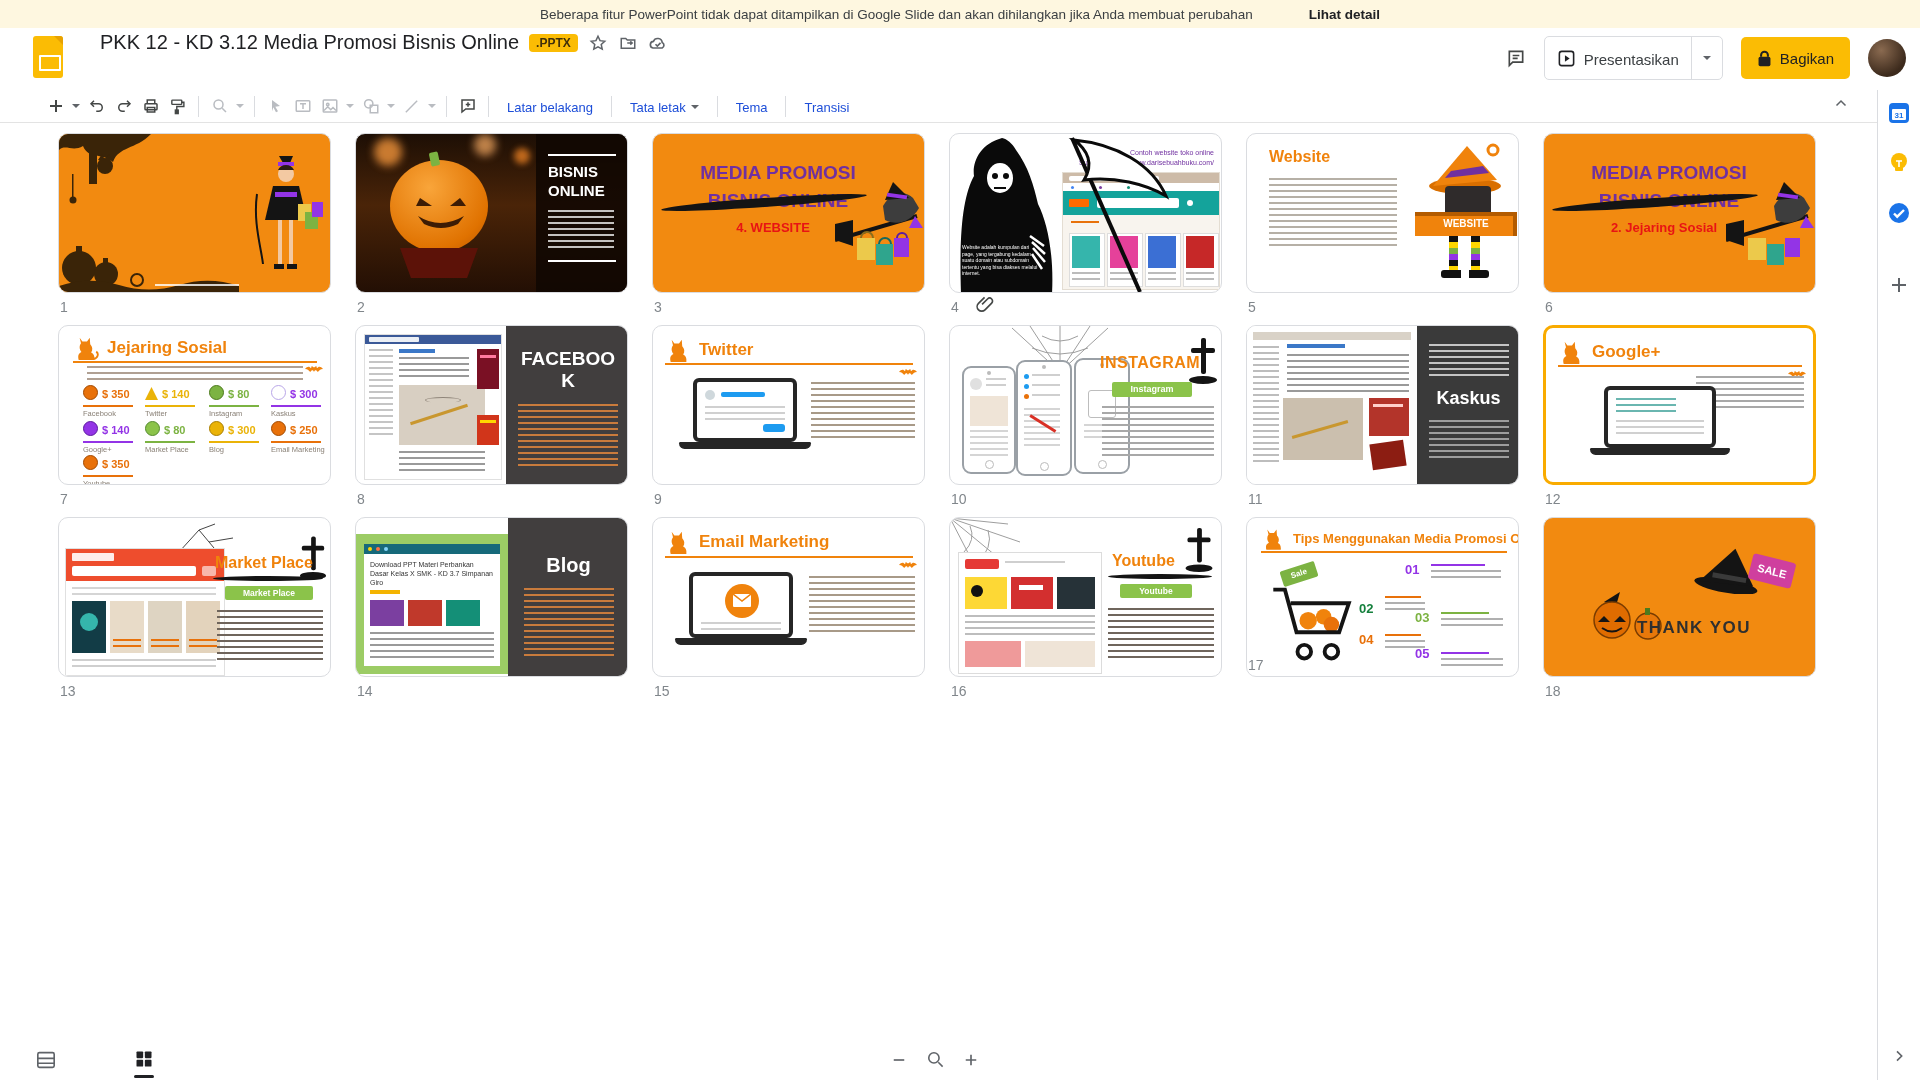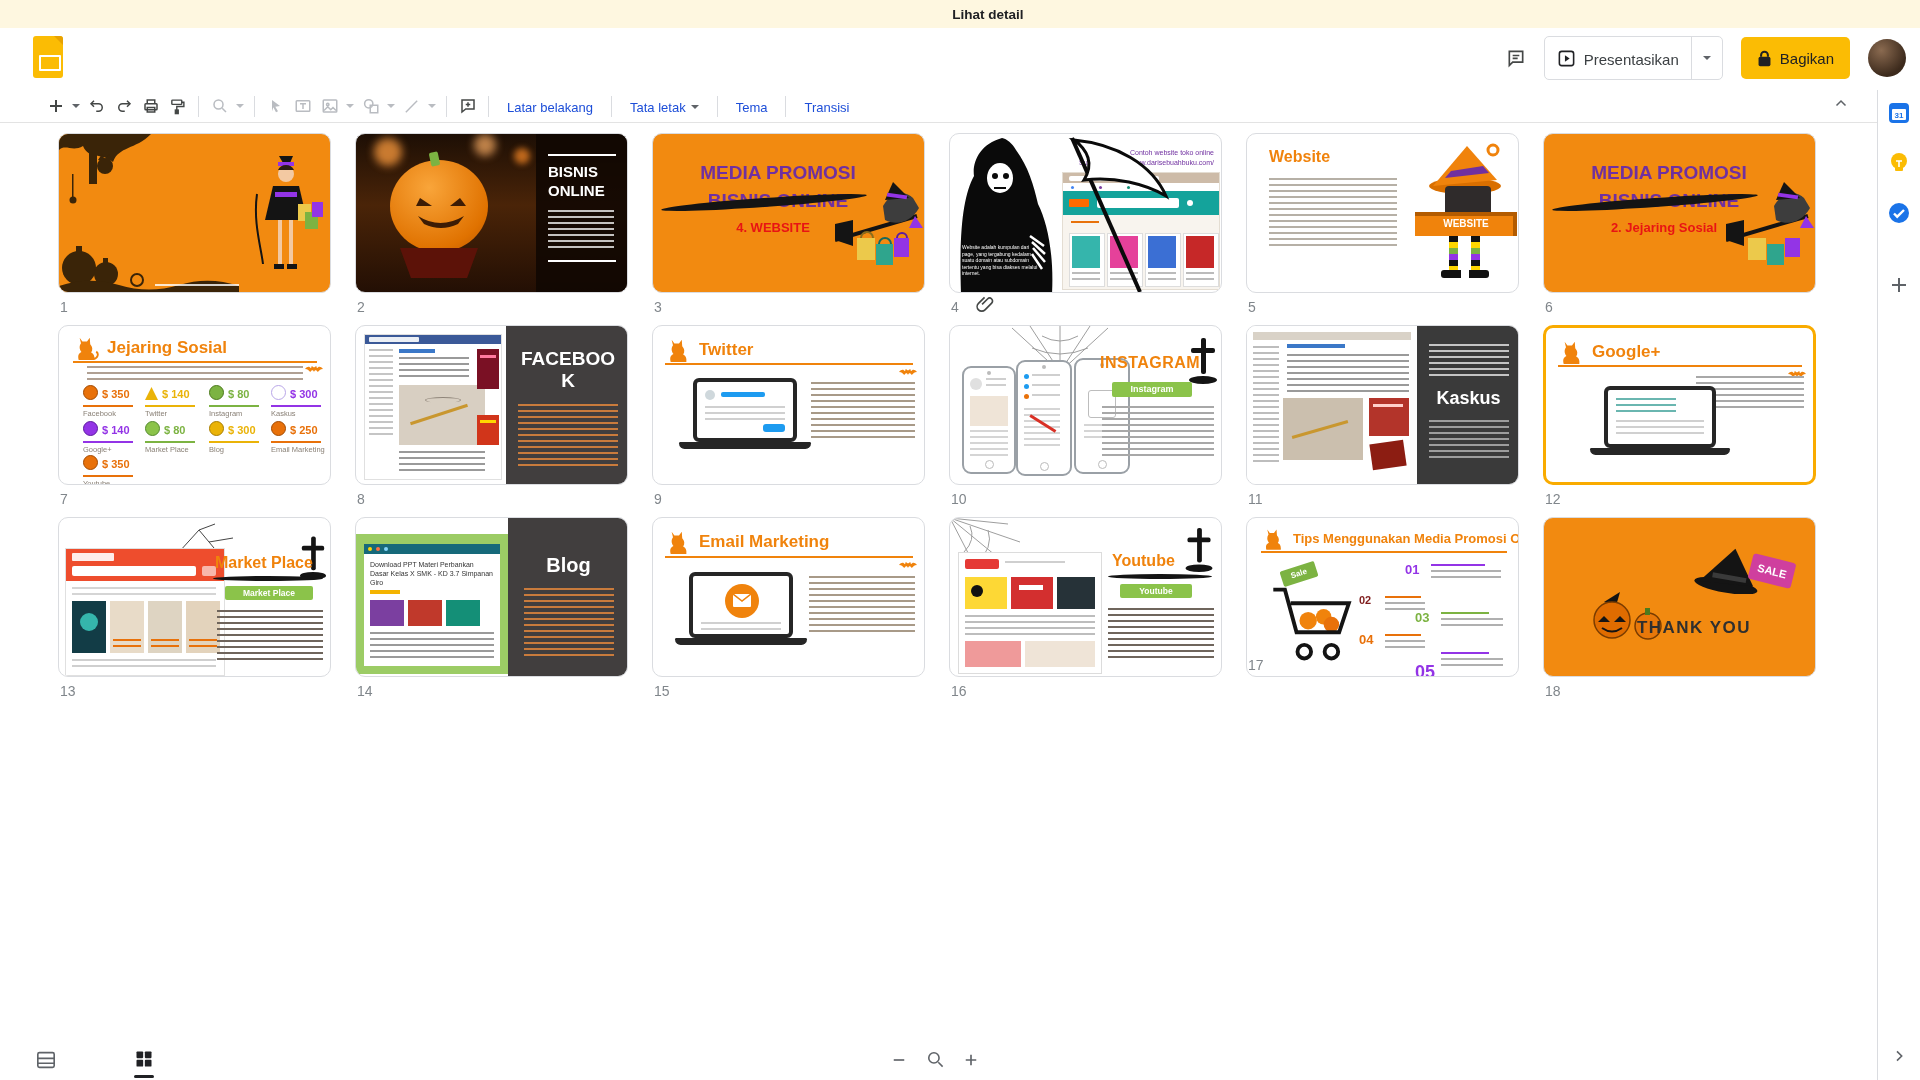--- a/index.html
+++ b/index.html
@@ -71,28 +71,50 @@
   .phone .home{position:absolute;left:50%;bottom:3px;width:7px;height:7px;margin-left:-4px;border-radius:50%;border:1px solid #bbb}
   
   #bottombar{position:absolute;left:0;top:1041px;width:1877px;height:39px;background:#fff}
   #rightrail{position:absolute;left:1877px;top:90px;width:43px;height:990px;background:#fff;border-left:1px solid #dadce0}
   .railic{position:absolute;left:10px;cursor:pointer}
 </style>
 </head>
 <body>
 
 <div id="notice">
+  <span>Beberapa fitur PowerPoint tidak dapat ditampilkan di Google Slide dan akan dihilangkan jika Anda membuat perubahan</span>
   <span class="action">Lihat detail</span>
 </div>
 
 <div id="header">
   <div id="logo">
       <div class="fold"></div>
       <div class="pg"></div>
     </div>
+  <div class="titlerow">
+    <span id="doc-title">PKK 12 - KD 3.12 Media Promosi Bisnis Online</span>
+    <span id="file-badge">.PPTX</span>
+    <span class="hicon">
+      <svg width="18" height="18" viewBox="0 0 24 24" fill="none" stroke="#5f6368" stroke-width="2">
+          <path d="M12 3l2.7 5.9 6.3.7-4.7 4.3 1.3 6.2L12 17l-5.6 3.1 1.3-6.2L3 9.6l6.3-.7z"></path>
+        </svg>
+    </span>
+    <span class="hicon">
+      <svg width="18" height="18" viewBox="0 0 24 24" fill="none" stroke="#5f6368" stroke-width="2">
+          <path d="M3 6h6l2 2h10v11H3z"></path>
+          <path d="M11 12h6M15 9.8l2.6 2.2L15 14.2"></path>
+        </svg>
+    </span>
+    <span class="hicon">
+      <svg width="20" height="18" viewBox="0 0 24 20" fill="none" stroke="#5f6368" stroke-width="2">
+          <path d="M6 16a4 4 0 0 1 .5-7.9 5.5 5.5 0 0 1 10.6 1.4A3.6 3.6 0 0 1 17 16z"></path>
+          <path d="M9 11.5l2.2 2.2 3.8-3.9"></path>
+        </svg>
+    </span>
+  </div>
   <div id="hdr-right">
     <span class="hicon">
       <svg width="24" height="24" viewBox="0 0 24 24" fill="none" stroke="#444746" stroke-width="2">
           <path d="M4 4h16v13H8l-4 4z"></path>
           <path d="M8 9h8M8 12.5h6"></path>
         </svg>
     </span>
     <div id="present-btn">
       <span class="pmain">
         <svg width="19" height="19" viewBox="0 0 24 24">
@@ -695,30 +717,30 @@
       <circle cx="40" cy="42" r="9" fill="#f0830c"></circle>
         <circle cx="56" cy="38" r="8" fill="#f0830c"></circle>
         <circle cx="64" cy="46" r="8" fill="#e8710a"></circle>
       <path d="M4 10 H16 L28 54 H72 L82 24 H22" fill="none" stroke="#141414" stroke-width="4"></path>
       <circle cx="36" cy="74" r="7" fill="none" stroke="#141414" stroke-width="4"></circle>
       <circle cx="64" cy="74" r="7" fill="none" stroke="#141414" stroke-width="4"></circle>
     </svg>
     <div class="abs" style="left:158px;top:44px;font-weight:700;font-size:13px;color:#9334e6">01</div>
     <div class="fl" style="left:184px;top:46px;width:54px;height:3px;--lc:#9334e6"></div>
       <div class="fl" style="left:184px;top:52px;width:70px;height:9px;--lc:#b0b0b0"></div>
-    <div class="abs" style="left:112px;top:76px;font-weight:700;font-size:11px;color:#7f1d1d">02</div>
+    <div class="abs" style="left:112px;top:83px;font-weight:700;font-size:13px;color:#15803d">02</div>
     <div class="fl" style="left:138px;top:78px;width:36px;height:3px;--lc:#e8710a"></div>
       <div class="fl" style="left:138px;top:84px;width:40px;height:9px;--lc:#b0b0b0"></div>
     <div class="abs" style="left:168px;top:92px;font-weight:700;font-size:13px;color:#7cb342">03</div>
     <div class="fl" style="left:194px;top:94px;width:48px;height:3px;--lc:#7cb342"></div>
       <div class="fl" style="left:194px;top:100px;width:62px;height:9px;--lc:#b0b0b0"></div>
     <div class="abs" style="left:112px;top:114px;font-weight:700;font-size:13px;color:#e8710a">04</div>
     <div class="fl" style="left:138px;top:116px;width:36px;height:3px;--lc:#e8710a"></div>
       <div class="fl" style="left:138px;top:122px;width:40px;height:9px;--lc:#b0b0b0"></div>
-    <div class="abs" style="left:168px;top:144px;font-weight:700;font-size:18px;color:#9334e6">05</div>
+    <div class="abs" style="left:168px;top:128px;font-weight:700;font-size:13px;color:#9334e6">05</div>
     <div class="fl" style="left:194px;top:134px;width:48px;height:3px;--lc:#9334e6"></div>
       <div class="fl" style="left:194px;top:140px;width:62px;height:9px;--lc:#b0b0b0"></div>
   </div>
   <div class="snum" style="left:1248px;top:657px">17</div>
 
   <div class="thumb orangebg" style="left:1543px;top:517px">
     <svg class="abs" style="left:146px;top:24px" width="78" height="52">
       <g transform="rotate(10 39 26)">
         <ellipse cx="39" cy="44" rx="32" ry="7" fill="#141414"></ellipse>
         <polygon points="12,44 66,40 42,6" fill="#141414"></polygon>

